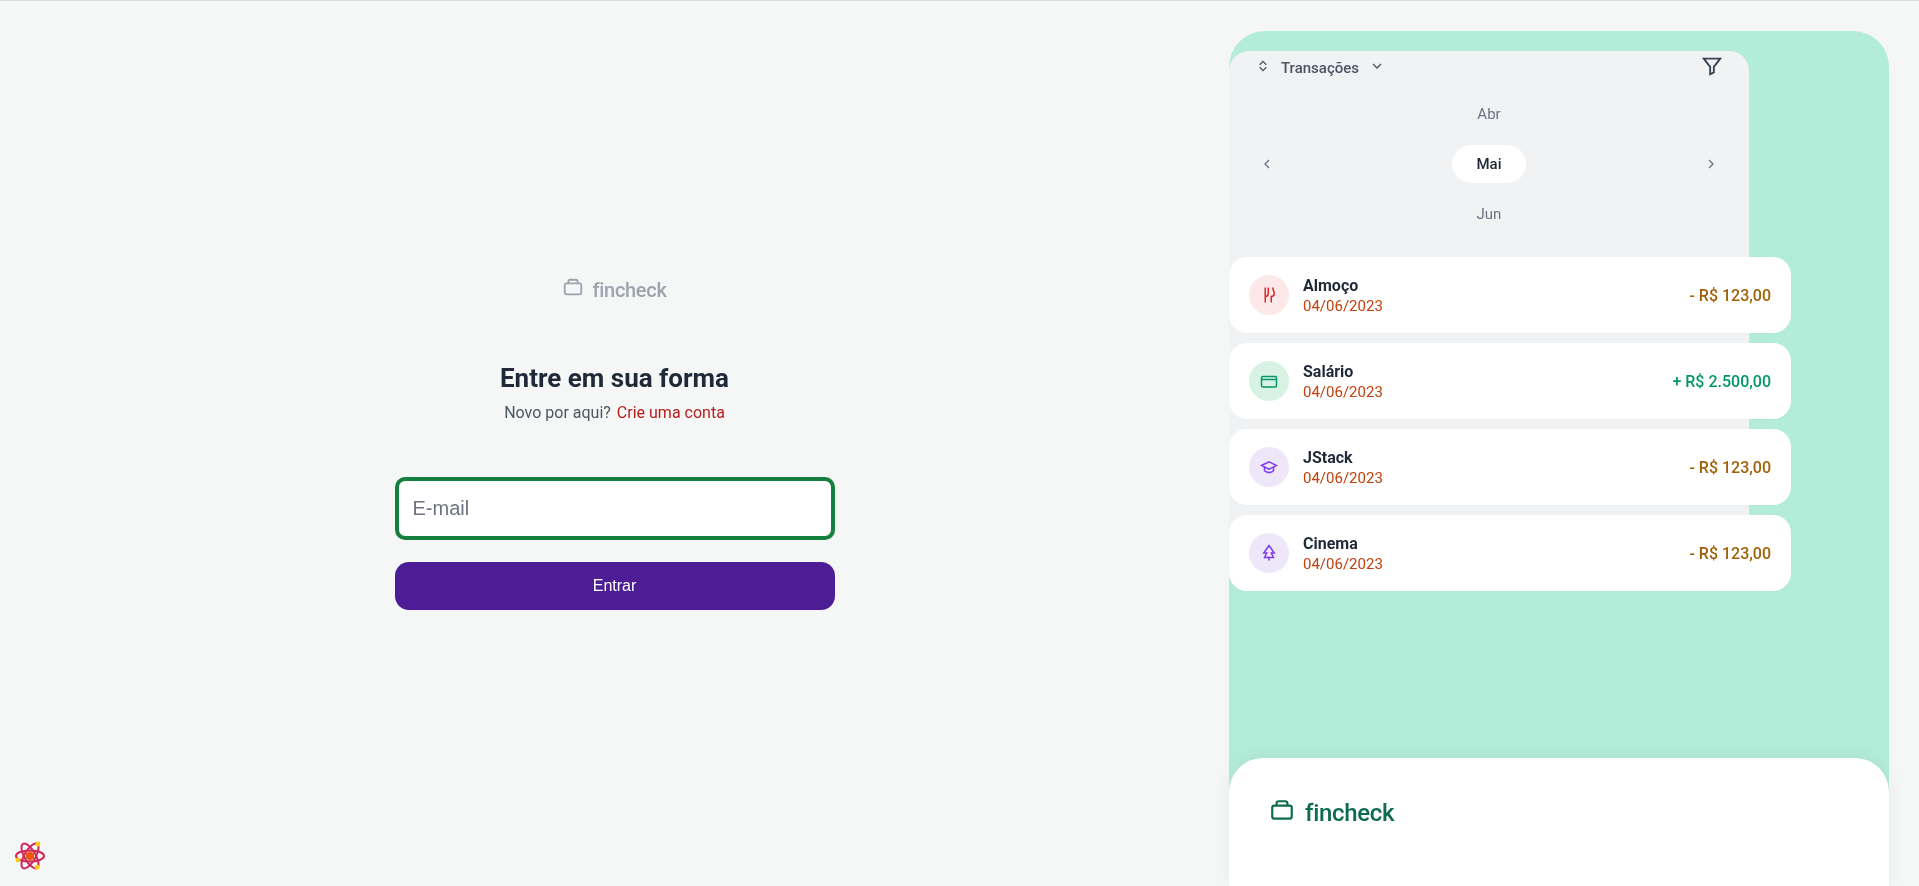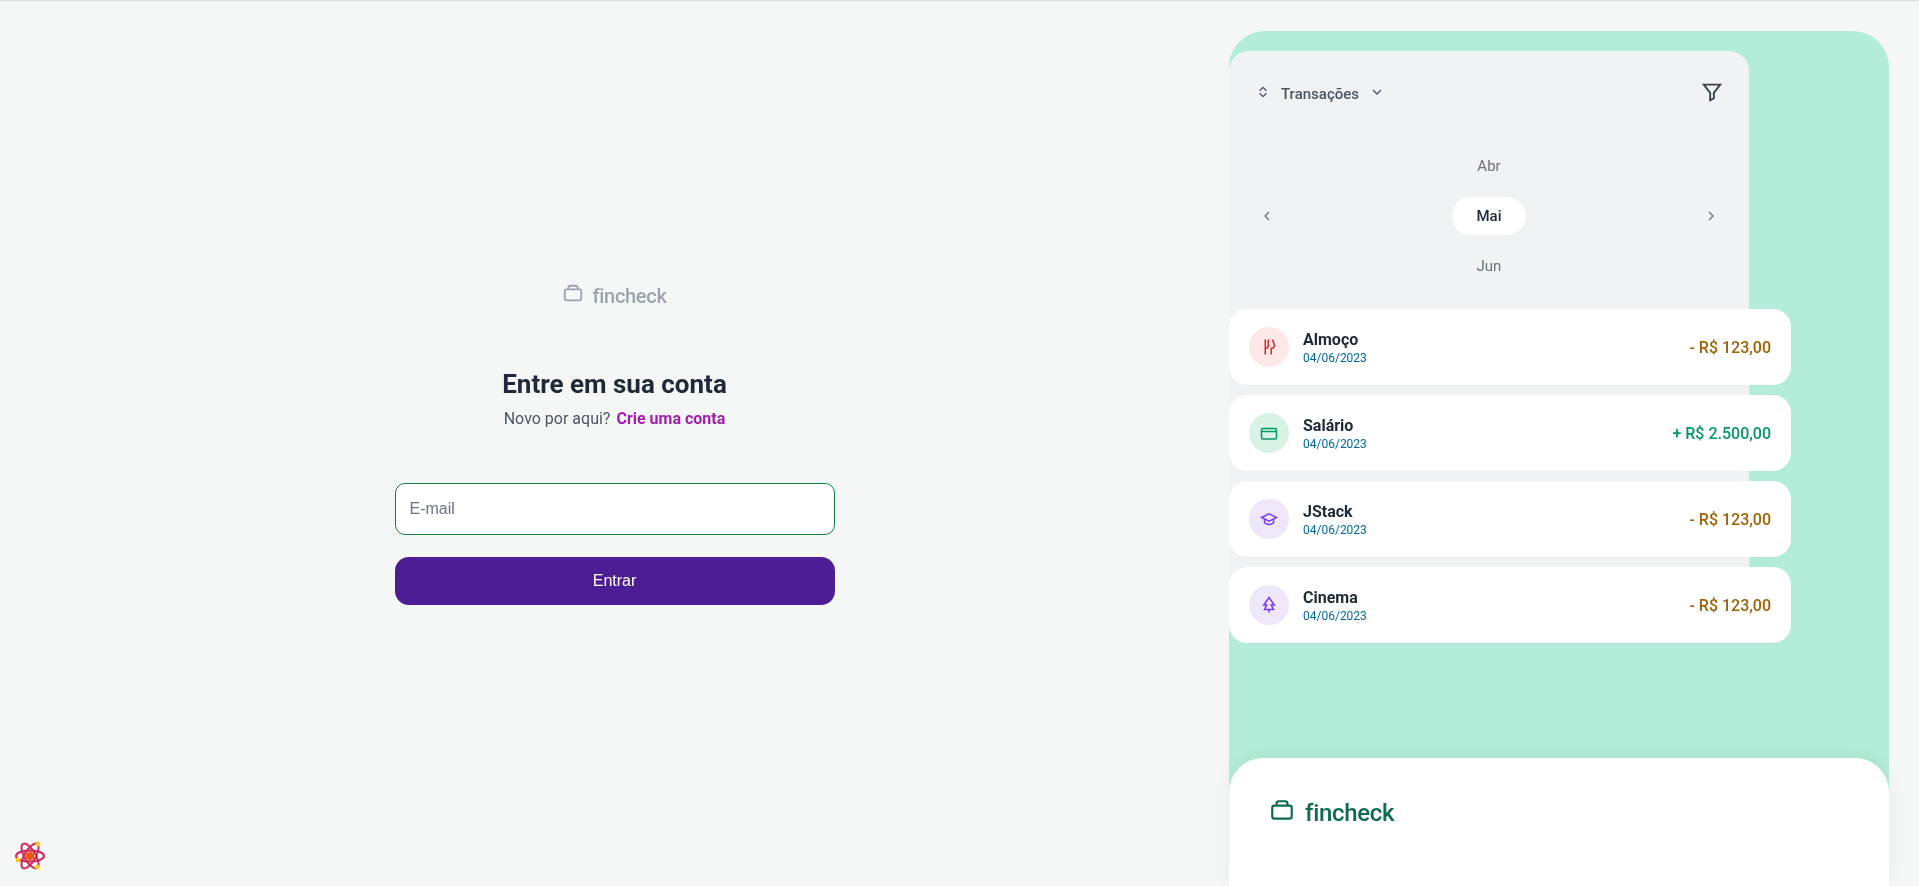--- a/index.html
+++ b/index.html
@@ -62,38 +62,38 @@
       gap: 6px;
       margin-bottom: 55px;
       font-size: 16px;
     }
     
     .subtext {
       color: #4b5563;
     }
     
     .link-text {
-      color: #a21caf;
-      font-weight: 700;
+      color: #b91c1c;
+      font-weight: 400;
       cursor: pointer;
     }
     
     .form {
       width: 440px;
       display: flex;
       flex-direction: column;
       gap: 16px;
     }
     
     .input-field {
       width: 100%;
       padding: 16px 14px;
-      border: 1px solid #15803d;
+      border: 4px solid #15803d;
       border-radius: 10px;
-      font-size: 16px;
+      font-size: 20px;
       color: #0369a1;
       background: #fff;
       outline: none;
     }
     
     .input-field::placeholder {
       color: #6b7280;
     }
     
     .submit-button {
@@ -133,21 +133,21 @@
       width: 520px;
       background: #f0f2f4;
       border-radius: 20px;
       padding-bottom: 0;
     }
     
     .preview-header {
       display: flex;
       justify-content: space-between;
       align-items: center;
-      padding: 30px 26px;
+      padding: 4px 26px;
       gap: 28px;
     }
     
     .transactions-toggle {
       display: flex;
       align-items: center;
       gap: 10px;
       color: #4b5563;
       font-size: 15px;
       font-weight: 500;
@@ -261,22 +261,22 @@
       gap: 2px;
     }
     
     .transaction-name {
       font-size: 16px;
       font-weight: 700;
       color: #1f2937;
     }
     
     .transaction-date {
-      font-size: 12px;
-      color: #0369a1;
+      font-size: 15px;
+      color: #c2410c;
     }
     
     .transaction-amount {
       font-size: 16px;
       font-weight: 500;
     }
     
     .amount-negative {
       color: #a16207;
     }
@@ -348,21 +348,21 @@
     <div class="logo-small">
       <span>
         <svg viewBox="0 0 24 24" fill="none" stroke="currentColor" stroke-width="2">
           <path d="M19 7H5a2 2 0 00-2 2v8a2 2 0 002 2h14a2 2 0 002-2V9a2 2 0 00-2-2z"></path>
           <path d="M7 7V5a2 2 0 012-2h6a2 2 0 012 2v2"></path>
         </svg>
       </span>
       <span class="logo-small-text">fincheck</span>
     </div>
 
-    <h1 class="heading">Entre em sua conta</h1>
+    <h1 class="heading">Entre em sua forma</h1>
 
     <div class="subtext-row">
       <span class="subtext">Novo por aqui?</span>
       <span class="link-text">Crie uma conta</span>
     </div>
 
     <form class="form">
       <input type="email" class="input-field" placeholder="E-mail" style="">
       <button type="submit" class="submit-button">Entrar</button>
     </form>

